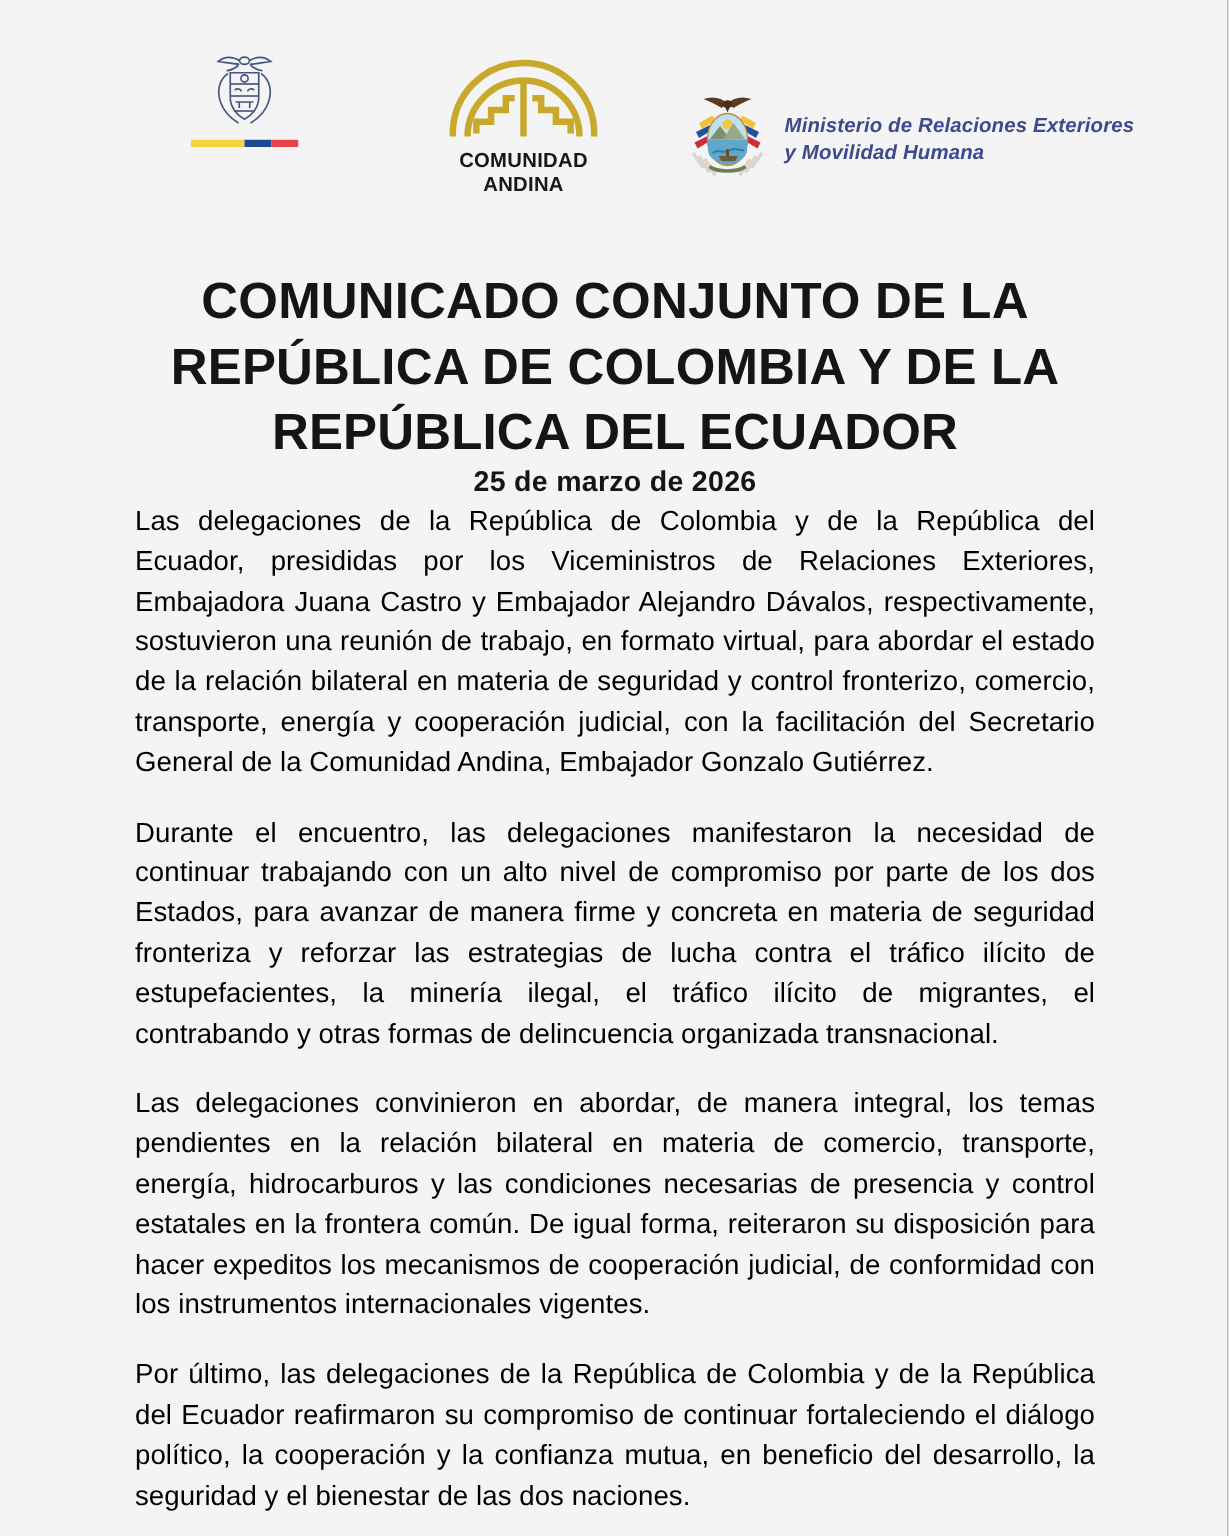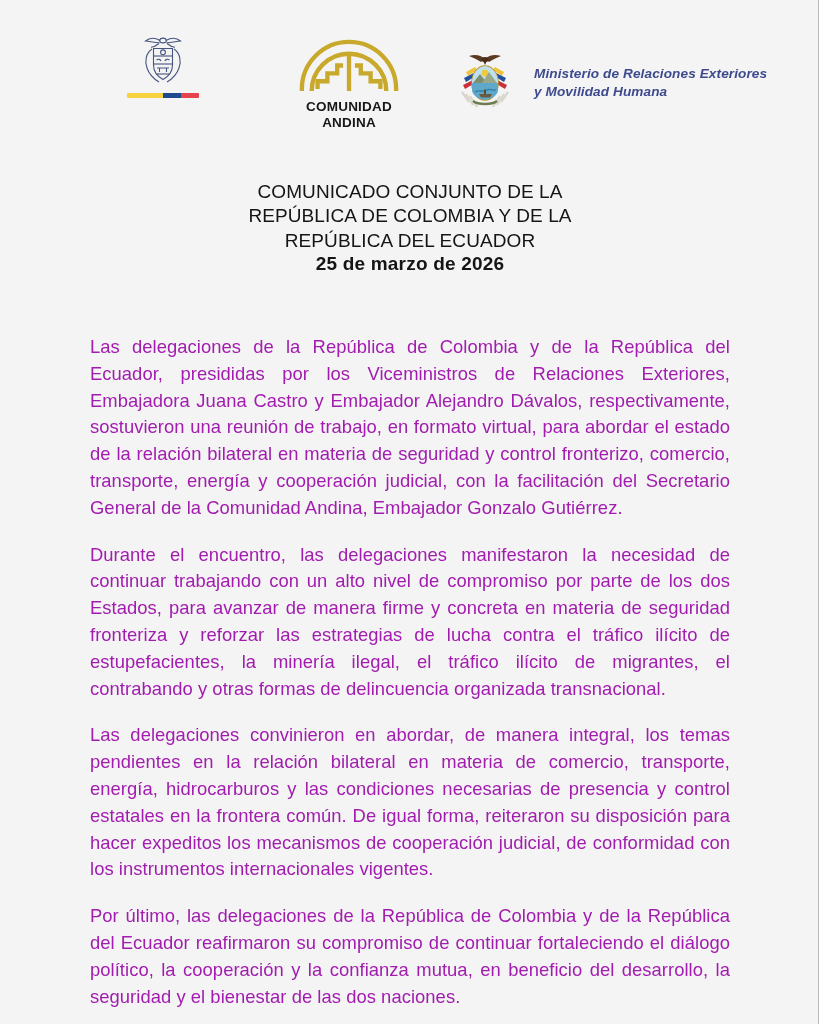--- a/index.html
+++ b/index.html
@@ -83,24 +83,24 @@
     font-weight: 700;
     color: #171717;
     line-height: 1.18;
     letter-spacing: 0.2px;
   }
 
   
   .logo-mre {
     position: absolute;
     left: 456px;
-    top: 22px;
+    top: 32px;
     display: flex;
     align-items: center;
-    gap: 20px;
+    gap: 9px;
   }
   .ec-crest {
     width: 58px;
     height: 62px;
     display: block;
     flex: none;
   }
   .mre-word {
     font-size: 13.6px;
     font-weight: 700;
@@ -113,22 +113,22 @@
 
   
   .title-block {
     position: absolute;
     top: 180px;
     left: 90px;
     width: 640px;
     text-align: center;
   }
   .doc-title {
-    font-size: 19px;
-    font-weight: 400;
+    font-size: 34px;
+    font-weight: 700;
     color: #151515;
     line-height: 1.28;
     letter-spacing: 0.1px;
     margin: 0;
     white-space: pre-line;
   }
   .doc-date {
     font-size: 19px;
     font-weight: 700;
     color: #151515;
@@ -139,21 +139,21 @@
   .body-block {
     position: absolute;
     top: 334px;
     left: 90px;
     width: 640px;
   }
   .para {
     margin: 0 0 20px 0;
     font-size: 18.4px;
     line-height: 26.8px;
-    color: #a21caf;
+    color: #000000;
     text-align: justify;
     text-justify: inter-word;
     letter-spacing: 0.05px;
   }
   .para:last-child { margin-bottom: 0; }
 </style>
 </head>
 <body>
 
 <div class="page">

